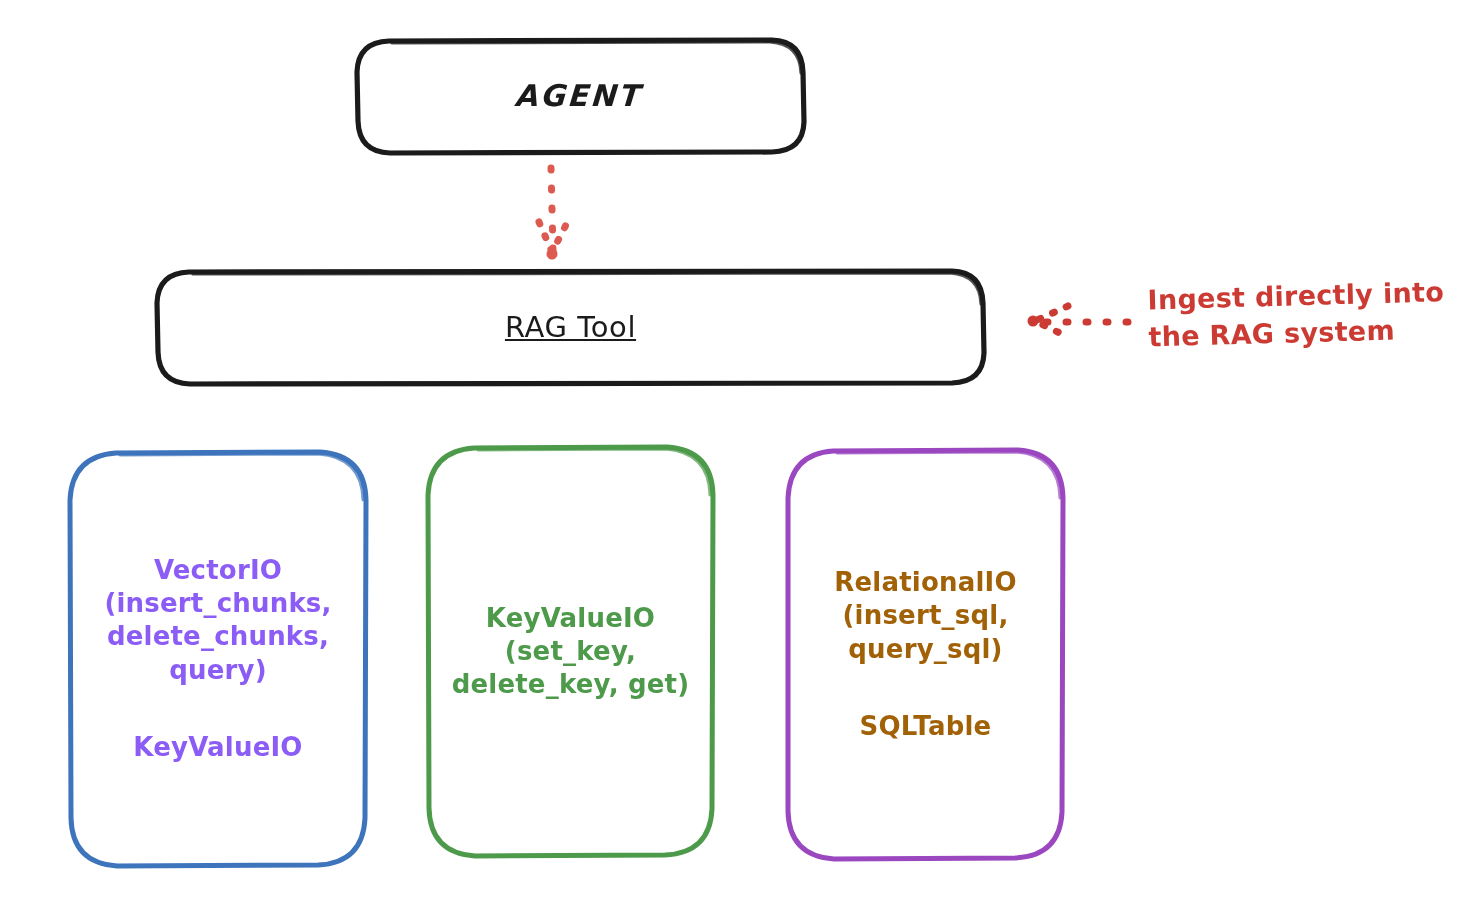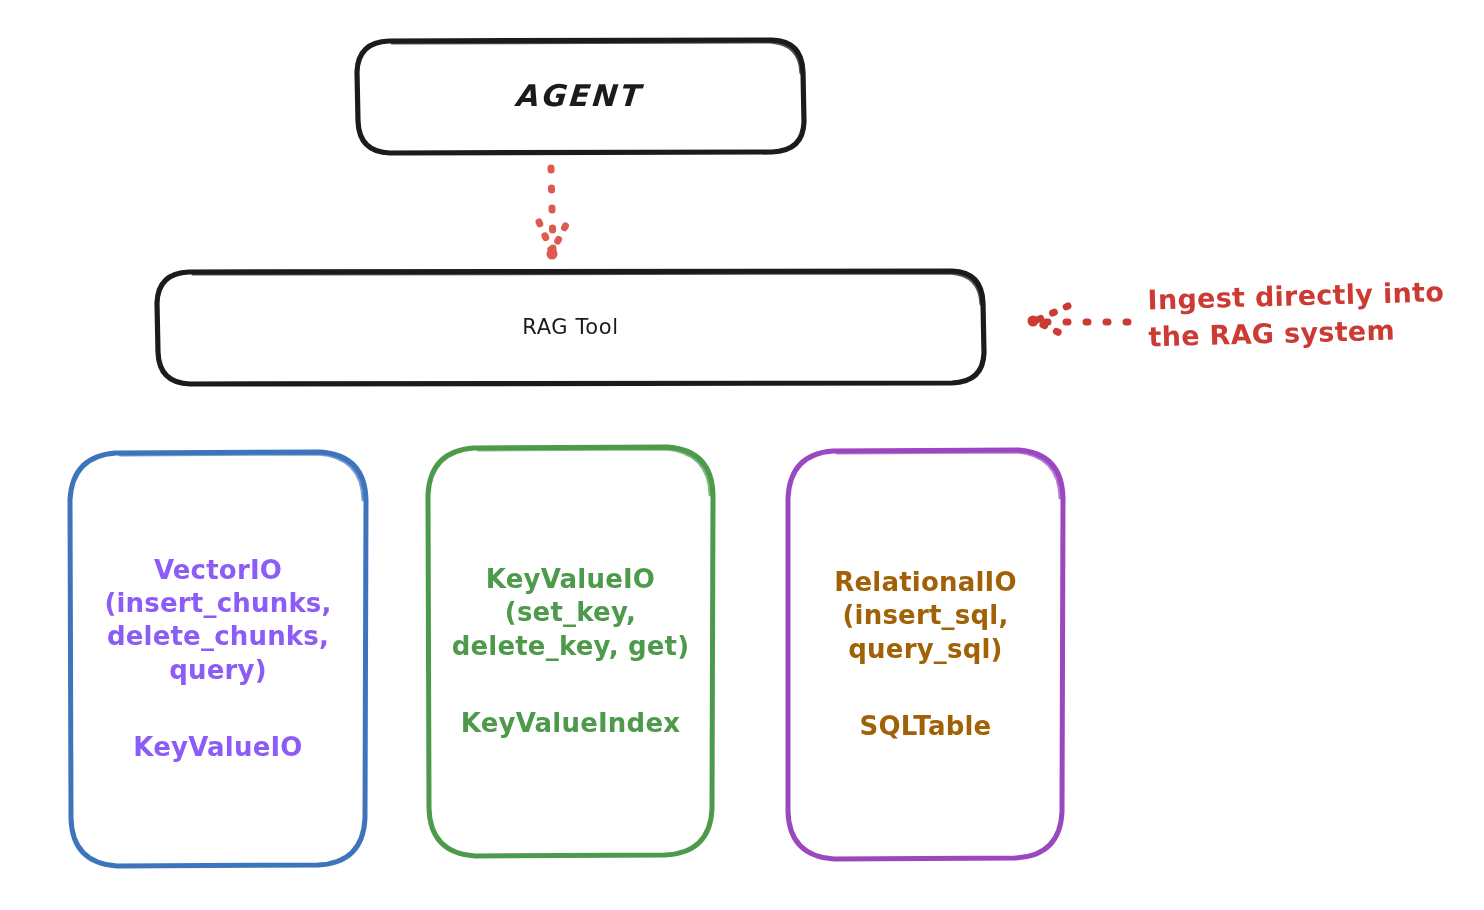--- a/index.html
+++ b/index.html
@@ -55,24 +55,25 @@
 
   
   #node-ragtool {
     left: 157px;
     top: 271px;
     width: 827px;
     height: 113px;
   }
   #node-ragtool .node-label {
     font-family: "DejaVu Sans", sans-serif;
-    font-size: 21px;
+    font-size: 29px;
     font-weight: 500;
     letter-spacing: 0.6px;
     color: #1b1b1b;
+    text-decoration: underline;
   }
 
   
   .card .node-label {
     font-family: "DejaVu Sans", sans-serif;
     font-size: 26px;
     font-weight: 600;
     letter-spacing: 0.2px;
   }
   .card .node-label.secondary {
@@ -170,21 +171,20 @@
 (insert_chunks,
 delete_chunks,
 query)</div>
   <div class="node-label secondary">KeyValueIO</div>
 </div>
 
 <div class="node card" id="node-keyvalueio">
   <div class="node-label">KeyValueIO
 (set_key,
 delete_key, get)</div>
-  <div class="node-label secondary">KeyValueIndex</div>
 </div>
 
 <div class="node card" id="node-relationalio">
   <div class="node-label">RelationalIO
 (insert_sql,
 query_sql)</div>
   <div class="node-label secondary">SQLTable</div>
 </div>
 
 <div id="annotation-ingest">Ingest directly into

